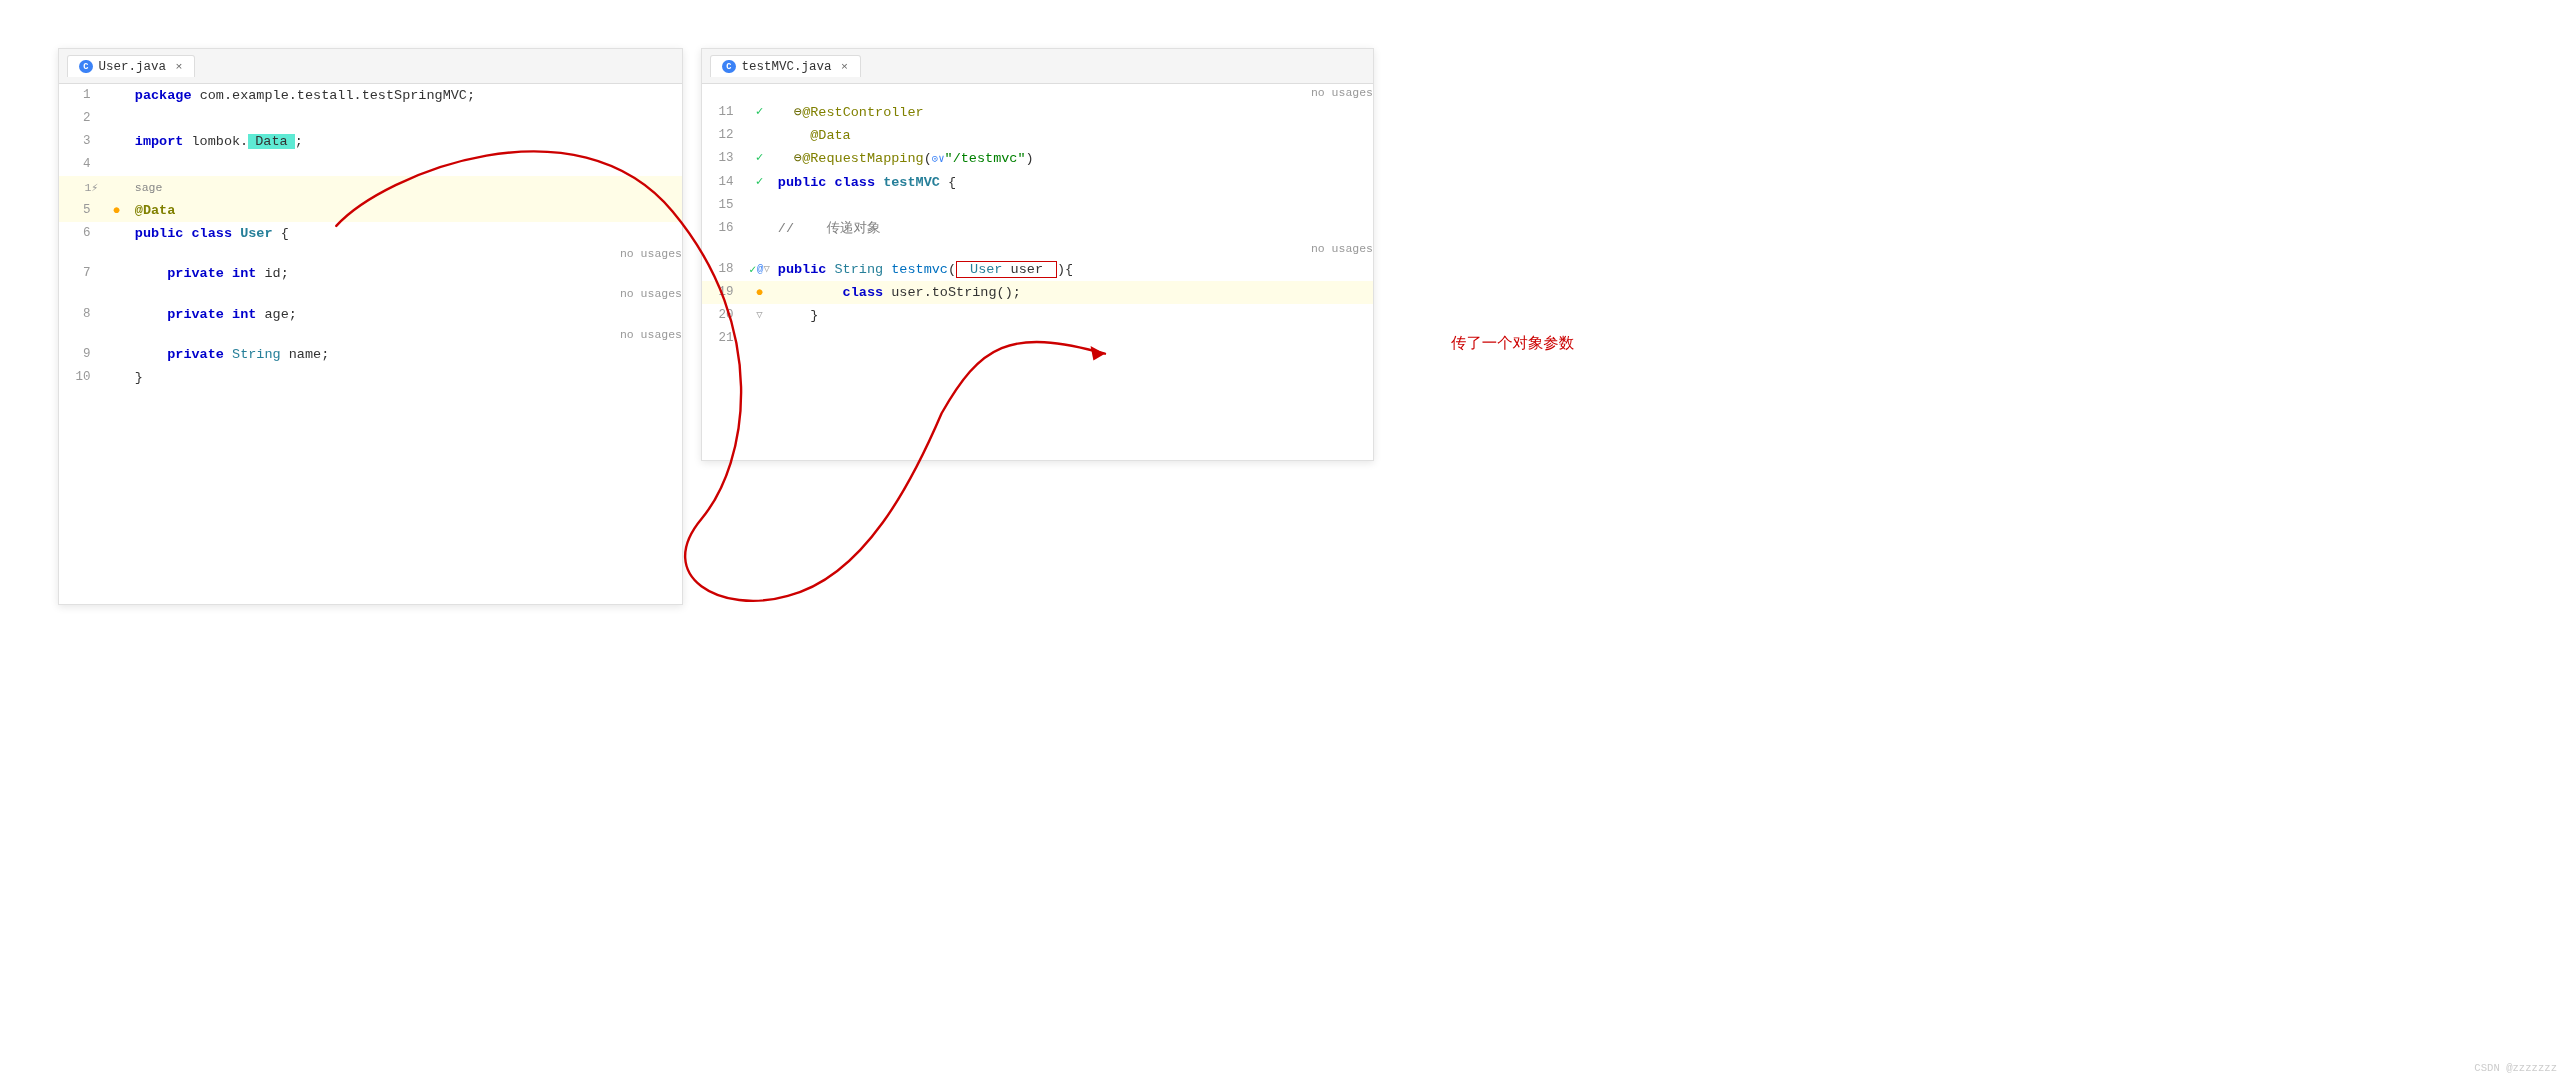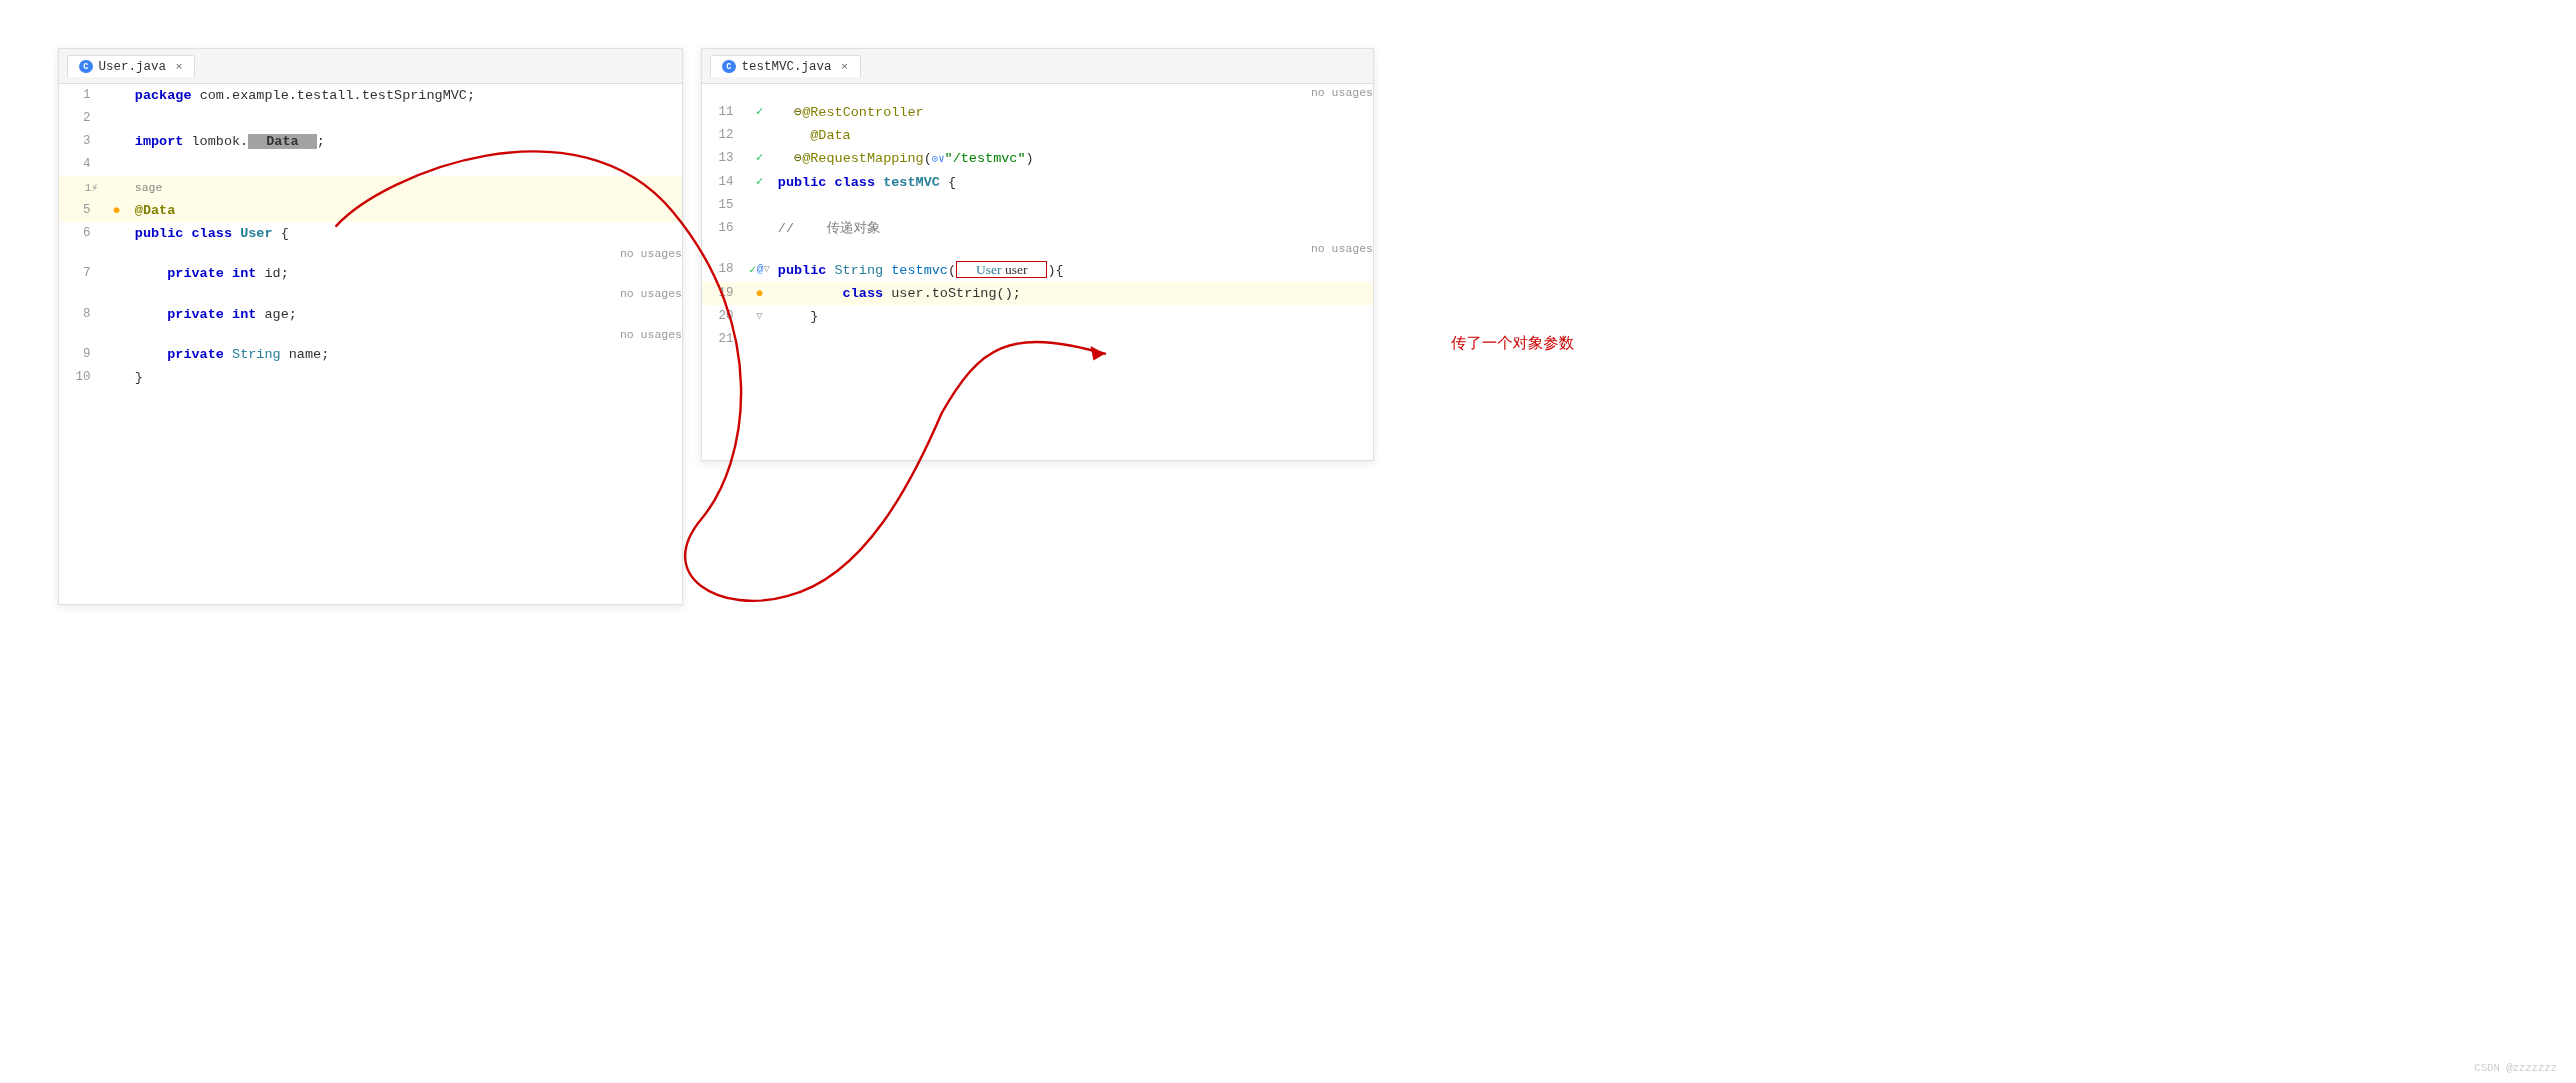--- a/index.html
+++ b/index.html
@@ -182,21 +182,21 @@
 
     <div class="code-line">
       <span class="line-number">2</span>
       <span class="line-gutter"></span>
       <span class="line-content"> </span>
     </div>
 
     <div class="code-line">
       <span class="line-number">3</span>
       <span class="line-gutter"></span>
-      <span class="line-content"><span class="kw-blue">import</span> <span class="text-normal">lombok.<span style="background:#a3a3a3; padding: 0 18px; font-weight: bold;">Data</span>;</span></span>
+      <span class="line-content"><span class="kw-blue">import</span> <span class="text-normal">lombok.<span style="background:#5eead4; padding: 0 7px;">Data</span>;</span></span>
     </div>
 
     <div class="code-line">
       <span class="line-number">4</span>
       <span class="line-gutter"></span>
       <span class="line-content"> </span>
     </div>
 
     <div style="background:#fffde7;">
       <div class="code-line">
@@ -313,21 +313,21 @@
       <div class="line-sub">no usages</div>
     </div>
 
     <div class="code-line">
       <span class="line-number">18</span>
       <span class="line-gutter">
         <span style="color:#22c55e; font-size:11.5px; margin-right:1px;">✓</span>
           <span style="color:#3b82f6; font-size:10.6px;">@</span>
           <span style="color:#aaa; font-size:10.6px;">▽</span>
       </span>
-      <span class="line-content"><span class="kw-blue">public</span> <span style="color:#267f99;">String</span> <span style="color:#0070c0;">testmvc</span><span class="text-normal">(</span><span style="border: 1.4px solid #cc0000; padding: 0 19px; font-family: Liberation Serif, serif;"><span style="color:#267f99;">User</span> <span class="text-normal">user</span></span><span class="text-normal">){</span></span>
+      <span class="line-content"><span class="kw-blue">public</span> <span style="color:#267f99;">String</span> <span style="color:#0070c0;">testmvc</span><span class="text-normal">(</span><span style="border: 1.4px solid #cc0000; padding: 0 13px;"><span style="color:#267f99;">User</span> <span class="text-normal">user</span></span><span class="text-normal">){</span></span>
     </div>
 
     <div class="code-line line-highlighted">
       <span class="line-number">19</span>
       <span class="line-gutter">
         <span style="color:#ffa500; font-size:13.5px;">●</span>
       </span>
       <span class="line-content">        <span class="kw-blue">class</span> <span class="text-normal">user.toString();</span></span>
     </div>
 

